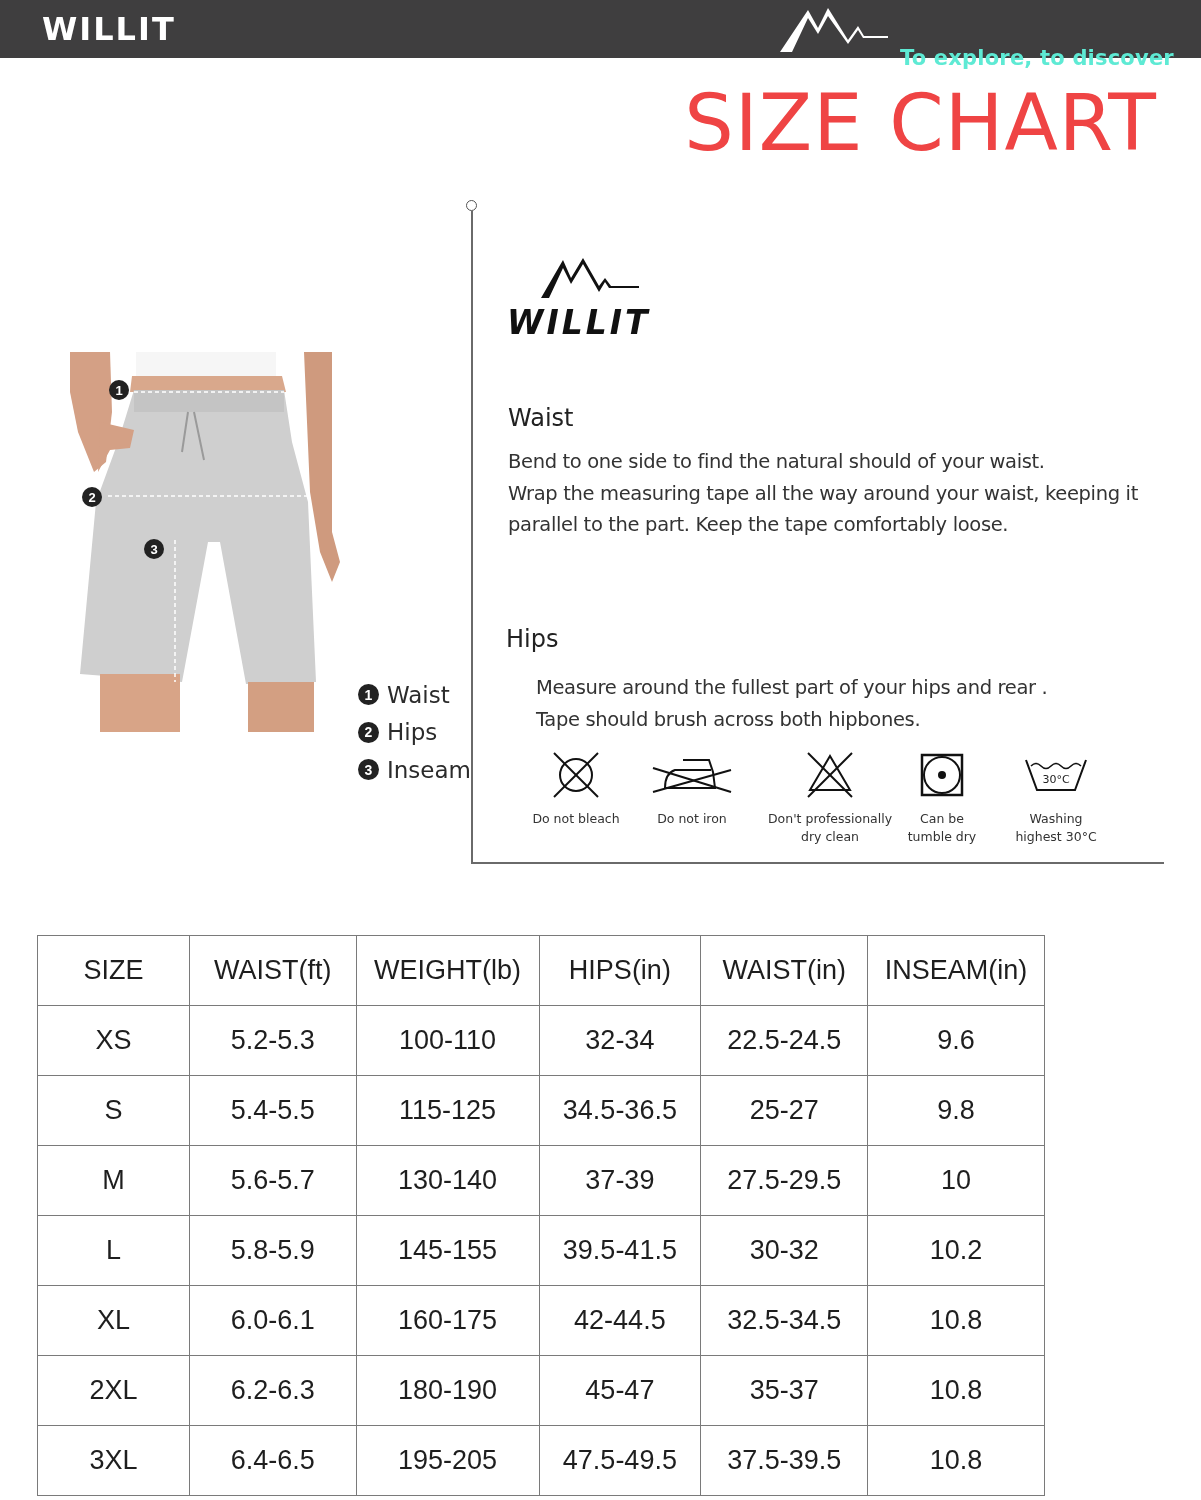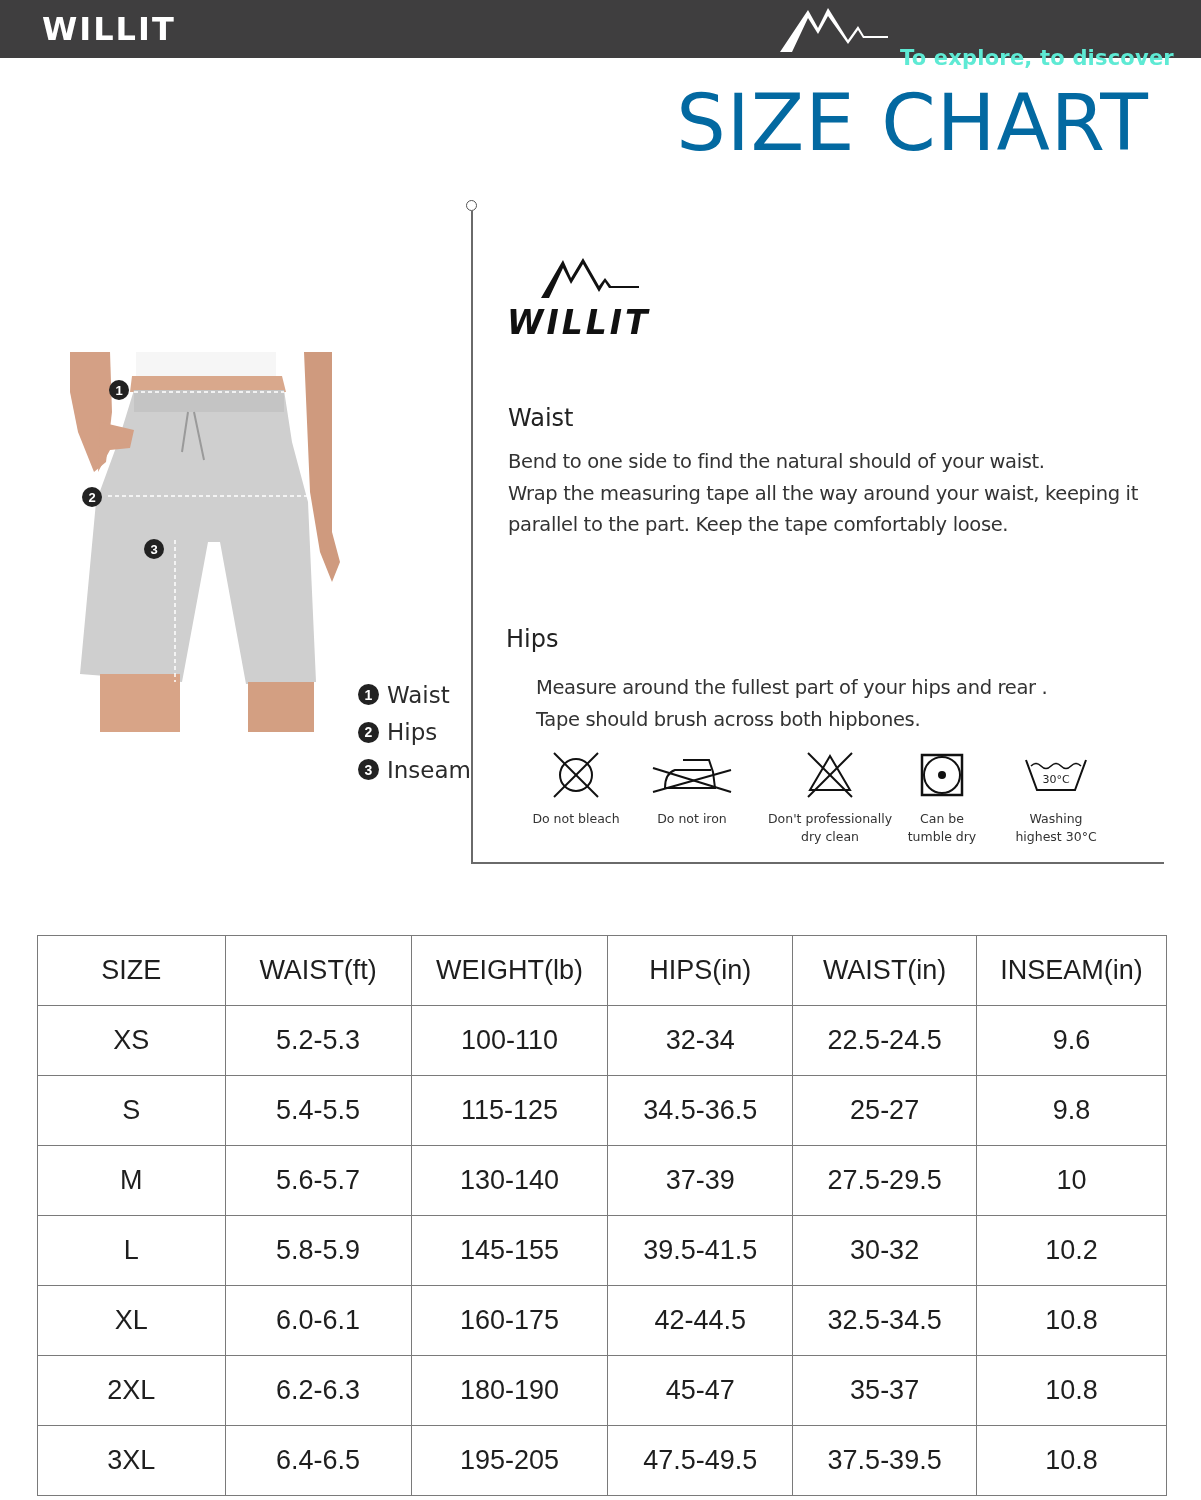--- a/index.html
+++ b/index.html
@@ -6,21 +6,21 @@
   html, body { width: 1201px; height: 1500px; background: #ffffff; overflow: hidden; }
   body { position: relative; font-family: "DejaVu Sans", sans-serif; color: #2b2b2b; }
 
   
   .banner { position: absolute; left: 0; top: 0; width: 1201px; height: 58px; background: #3f3e3f; }
   .banner-brand { position: absolute; left: 42px; top: 10px; font-family: "DejaVu Sans", sans-serif; font-weight: bold; font-size: 32px; letter-spacing: 2px; color: #ffffff; }
   .banner-mountain { position: absolute; left: 778px; top: 2px; width: 112px; height: 52px; }
   .banner-tagline { position: absolute; left: 900px; top: 14px; font-family: "DejaVu Sans", sans-serif; font-weight: bold; font-size: 21px; color: #5eead4; letter-spacing: 0.2px; margin-top: 32px; }
 
   
-  .page-title { position: absolute; right: 52px; top: 78px; font-family: "DejaVu Sans", sans-serif; font-size: 78px; font-weight: normal; color: #0369a1; letter-spacing: 1px; }
+  .page-title { position: absolute; right: 44px; top: 78px; font-family: "DejaVu Sans", sans-serif; font-size: 78px; font-weight: normal; color: #ef4444; letter-spacing: 1px; }
 
   
   .photo { position: absolute; left: 70px; top: 352px; width: 272px; height: 380px; }
 
   
   .legend { position: absolute; left: 358px; top: 676px; }
   .legend-item { display: flex; align-items: center; height: 37.5px; }
   .legend-num { width: 21px; height: 21px; border-radius: 50%; background: #222; color: #fff; font-size: 14px; font-weight: bold; display: flex; align-items: center; justify-content: center; margin-right: 8px; font-family: "Liberation Sans", sans-serif; }
   .legend-label { font-size: 23px; color: #2b2b2b; font-family: "DejaVu Sans", sans-serif; }
 
@@ -35,21 +35,21 @@
   
   .section-title { position: absolute; font-size: 24px; color: #222; font-family: "DejaVu Sans", sans-serif; }
   .section-body { position: absolute; font-size: 19.5px; line-height: 31.5px; color: #333; font-family: "DejaVu Sans", sans-serif; white-space: nowrap; letter-spacing: -0.35px; }
 
   
   .care { position: absolute; top: 750px; width: 160px; text-align: center; }
   .care svg { display: block; margin: 0 auto; }
   .care-label { font-size: 12.5px; line-height: 18px; color: #333; margin-top: 10px; font-family: "DejaVu Sans", sans-serif; white-space: pre-line; }
 
   
-  .size-table { position: absolute; left: 37px; top: 935px; width: 1130px; border-collapse: collapse; }
+  .size-table { position: absolute; left: 37px; top: 935px; width: 1008px; border-collapse: collapse; }
   .size-table th, .size-table td { border: 1.5px solid #7a7a7a; text-align: center; font-family: "Liberation Sans", sans-serif; font-weight: normal; color: #1e1e1e; font-size: 27px; }
   .size-table th { height: 70px; }
   .size-table td { height: 70px; }
   .size-table col.c0 { width: 188px; }
   .size-table col.c1 { width: 186px; }
   .size-table col.c2 { width: 197px; }
   .size-table col.c3 { width: 185px; }
   .size-table col.c4 { width: 184px; }
   .size-table col.c5 { width: 190px; }
 </style>

